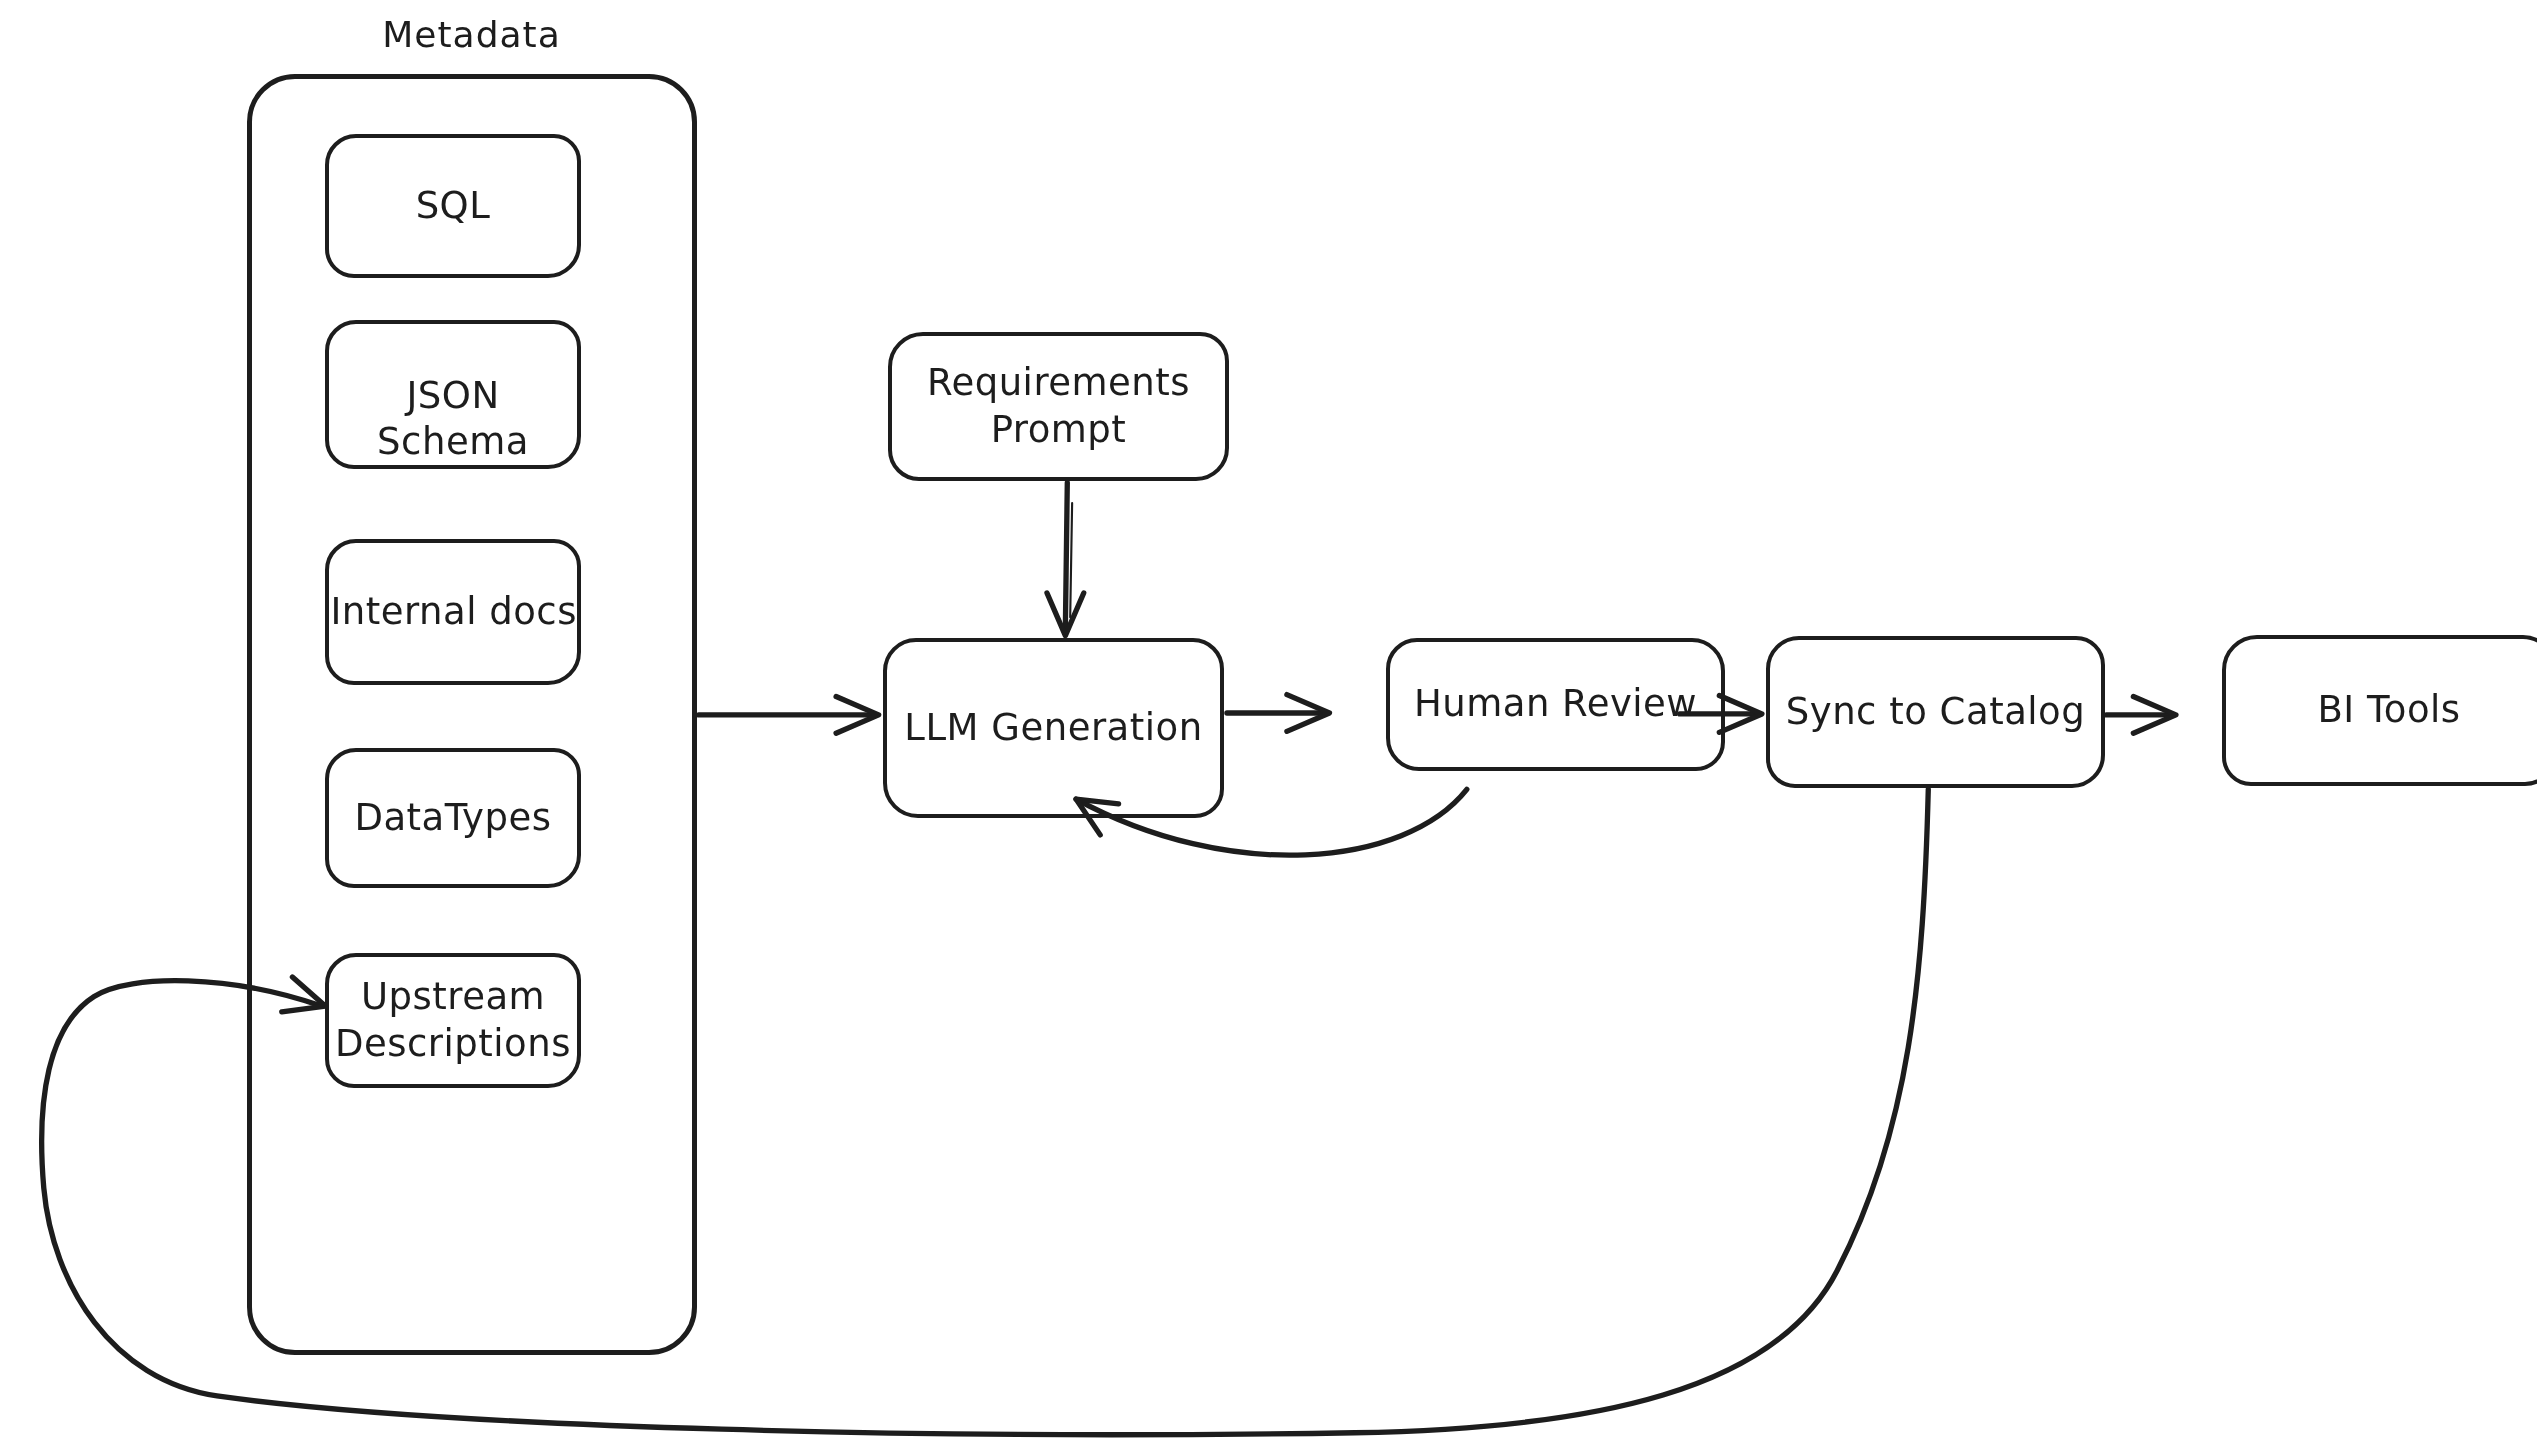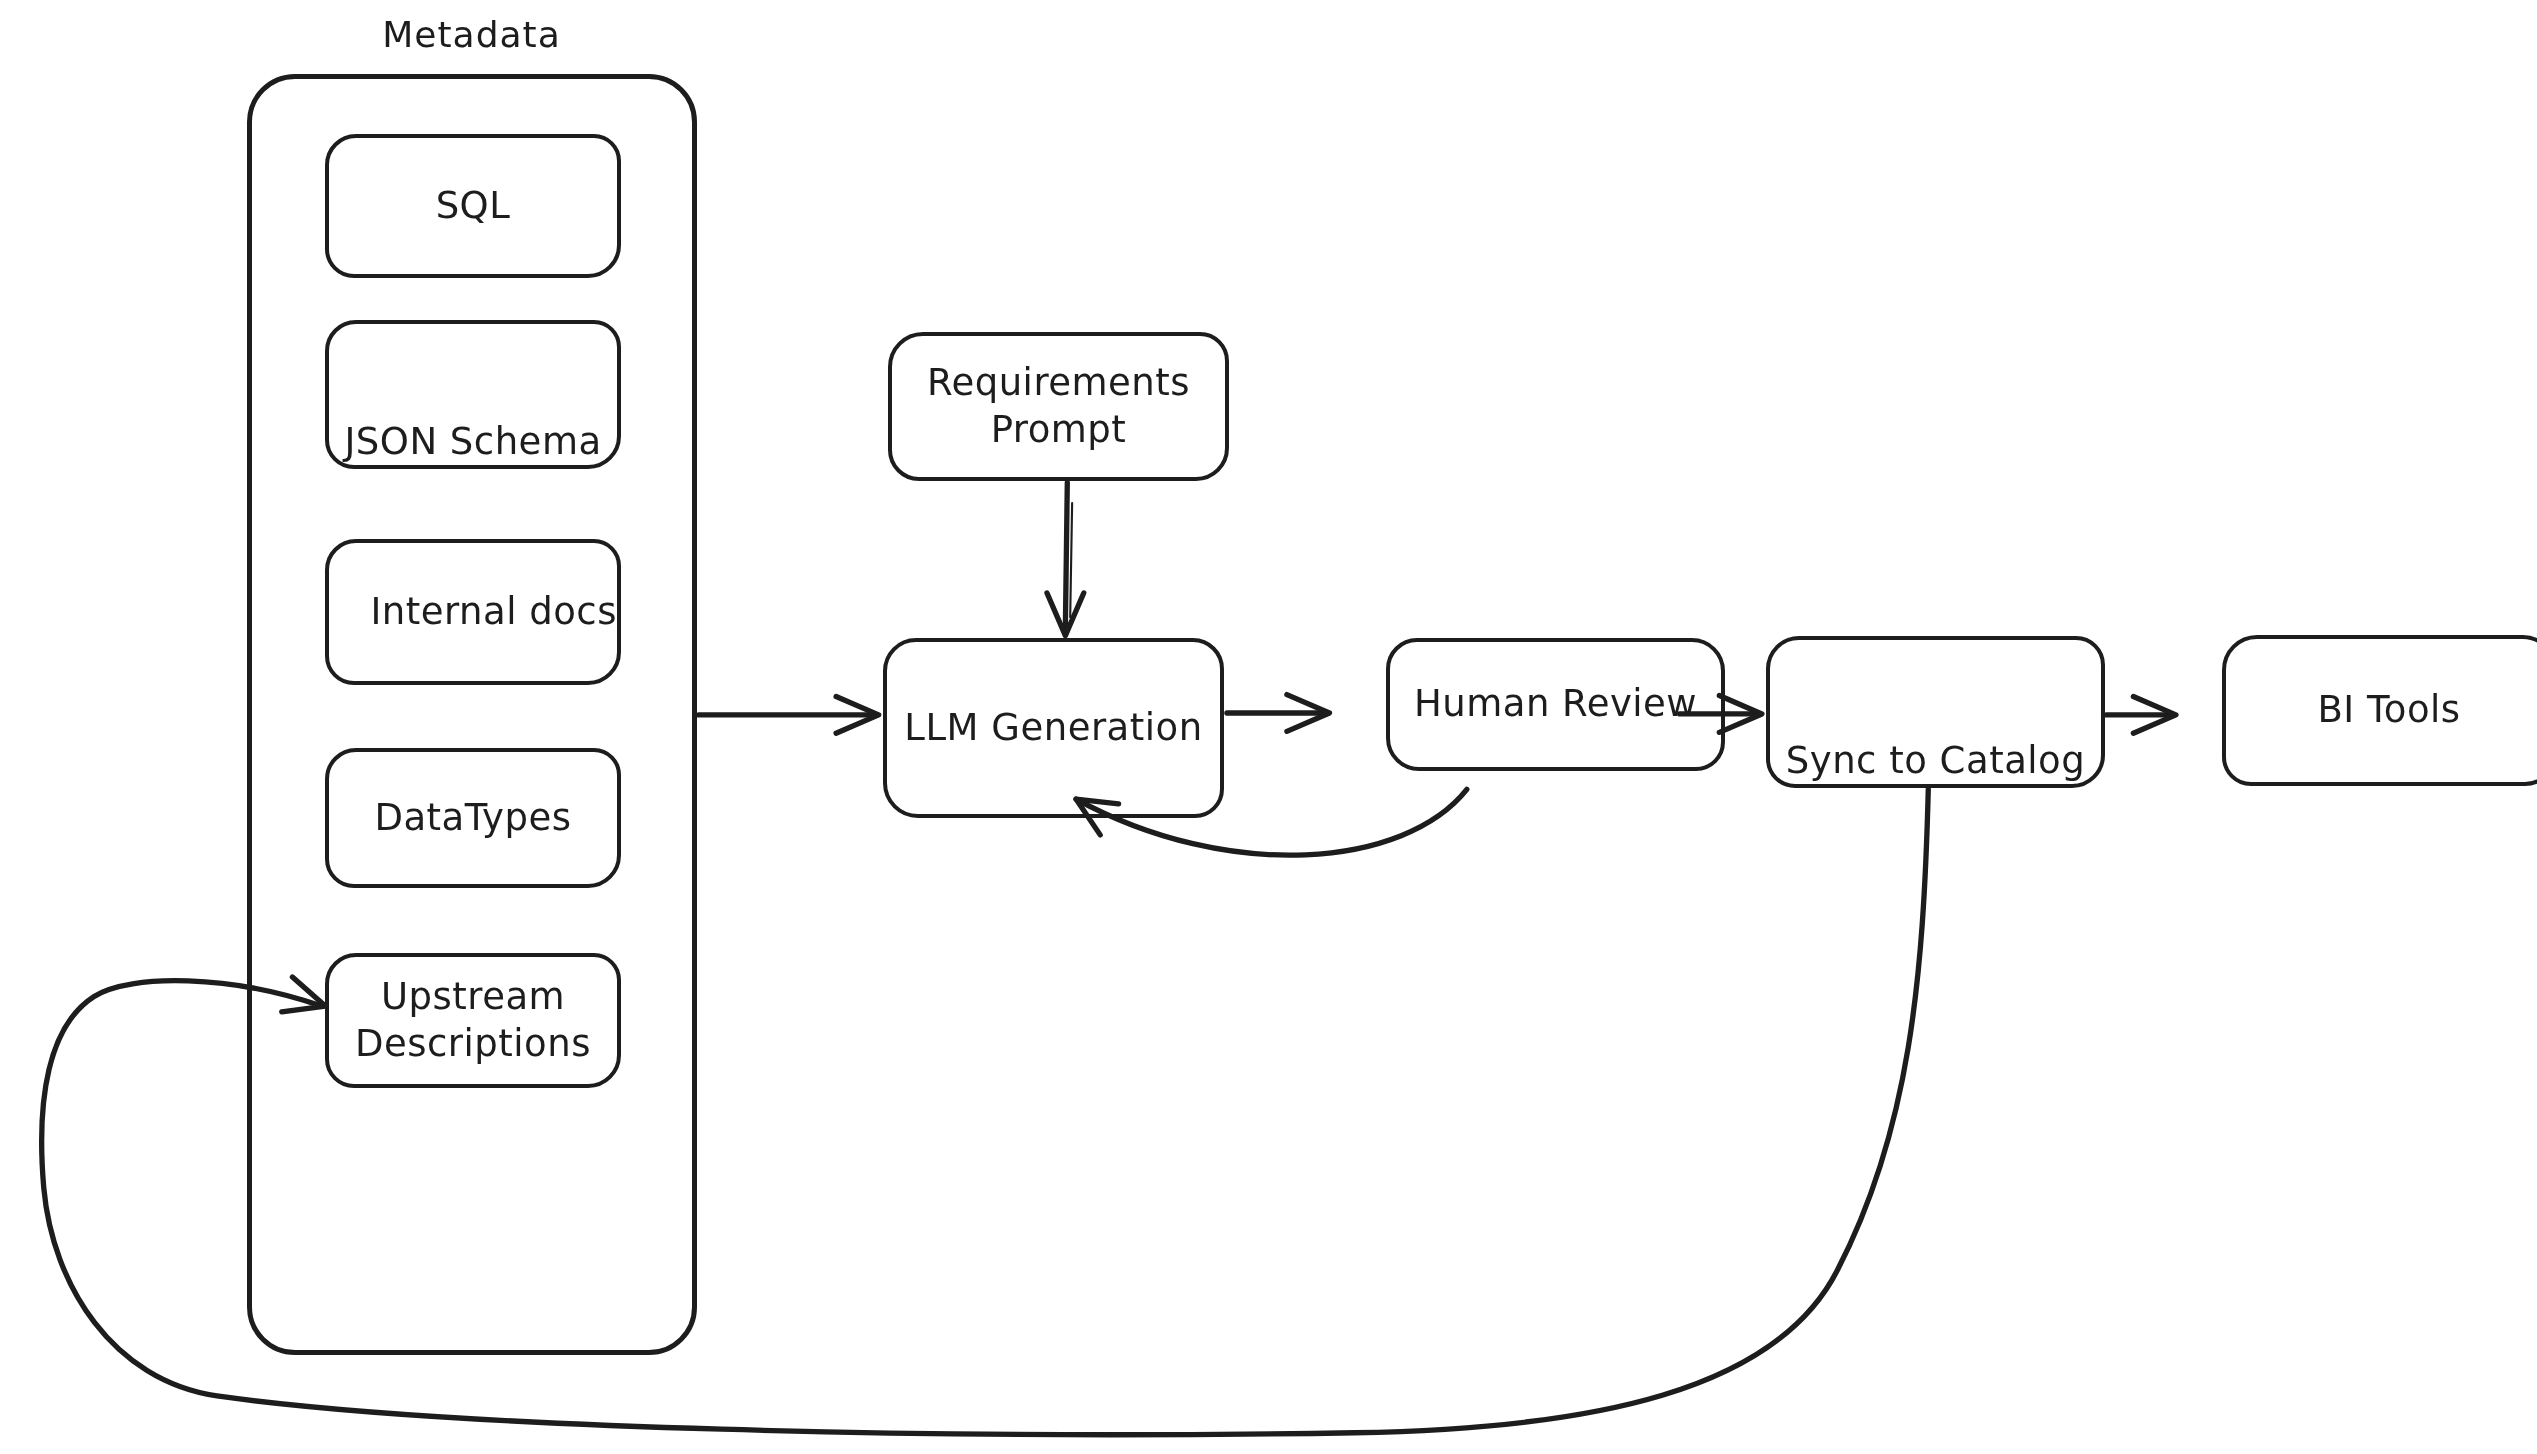--- a/index.html
+++ b/index.html
@@ -44,32 +44,32 @@
     background: #ffffff;
     display: flex;
     align-items: center;
     justify-content: center;
     text-align: center;
     font-size: 37px;
     letter-spacing: 0.5px;
     line-height: 1.25;
     white-space: pre-line;
   }
-  .item { left: 325px; width: 296px; border-radius: 31px 27px 33px 29px; }
+  .item { left: 325px; width: 256px; border-radius: 31px 27px 33px 29px; }
   .item-sql            { top: 134px;  height: 144px; }
   .item-json-schema    { top: 320px;  height: 149px; align-items: flex-end; }
   .item-internal-docs  { top: 539px;  height: 146px; justify-content: flex-end; }
   .item-datatypes      { top: 748px;  height: 140px; }
   .item-upstream       { top: 953px;  height: 135px; }
   .item-review-feedback{ top: 1146px; height: 142px; }
 
   .node-requirements { left: 888px;  top: 332px; width: 341px; height: 149px; border-radius: 35px 29px 33px 31px; }
   .node-llm          { left: 883px;  top: 638px; width: 341px; height: 180px; border-radius: 33px 31px 29px 35px; }
   .node-human        { left: 1386px; top: 638px; width: 339px; height: 133px; border-radius: 31px 33px 29px 33px; }
-  .node-sync         { left: 1766px; top: 636px; width: 339px; height: 152px; border-radius: 33px 29px 33px 29px; align-items: flex-end; }
+  .node-sync         { left: 1766px; top: 636px; width: 339px; height: 152px; border-radius: 33px 29px 33px 29px; }
   .node-bi           { left: 2182px; top: 635px; width: 334px; height: 151px; border-radius: 35px 33px 31px 29px; margin-left: 40px; }
 
   svg.wires {
     position: absolute;
     left: 0;
     top: 0;
     pointer-events: none;
   }
   .stroke {
     fill: none;

